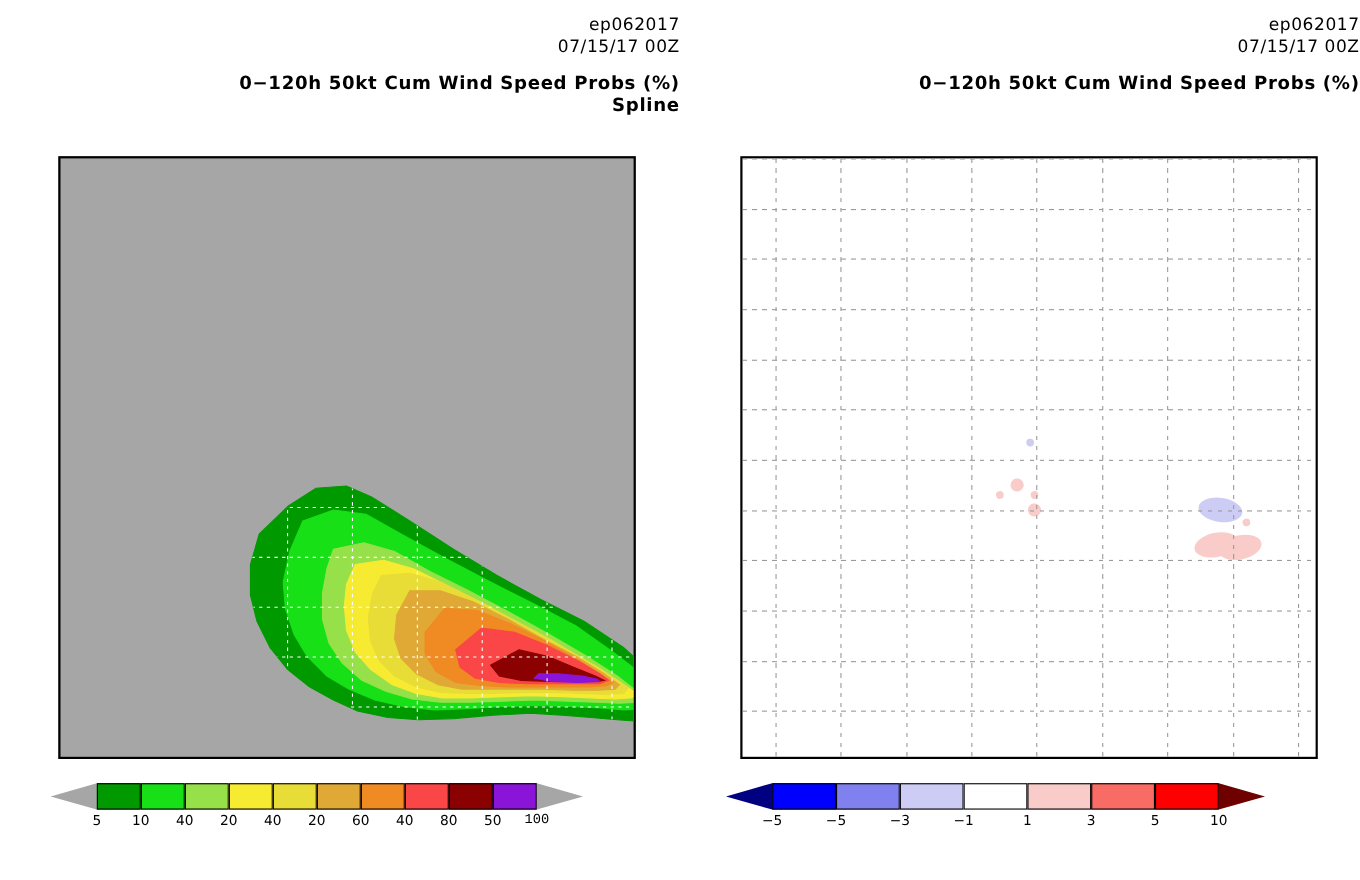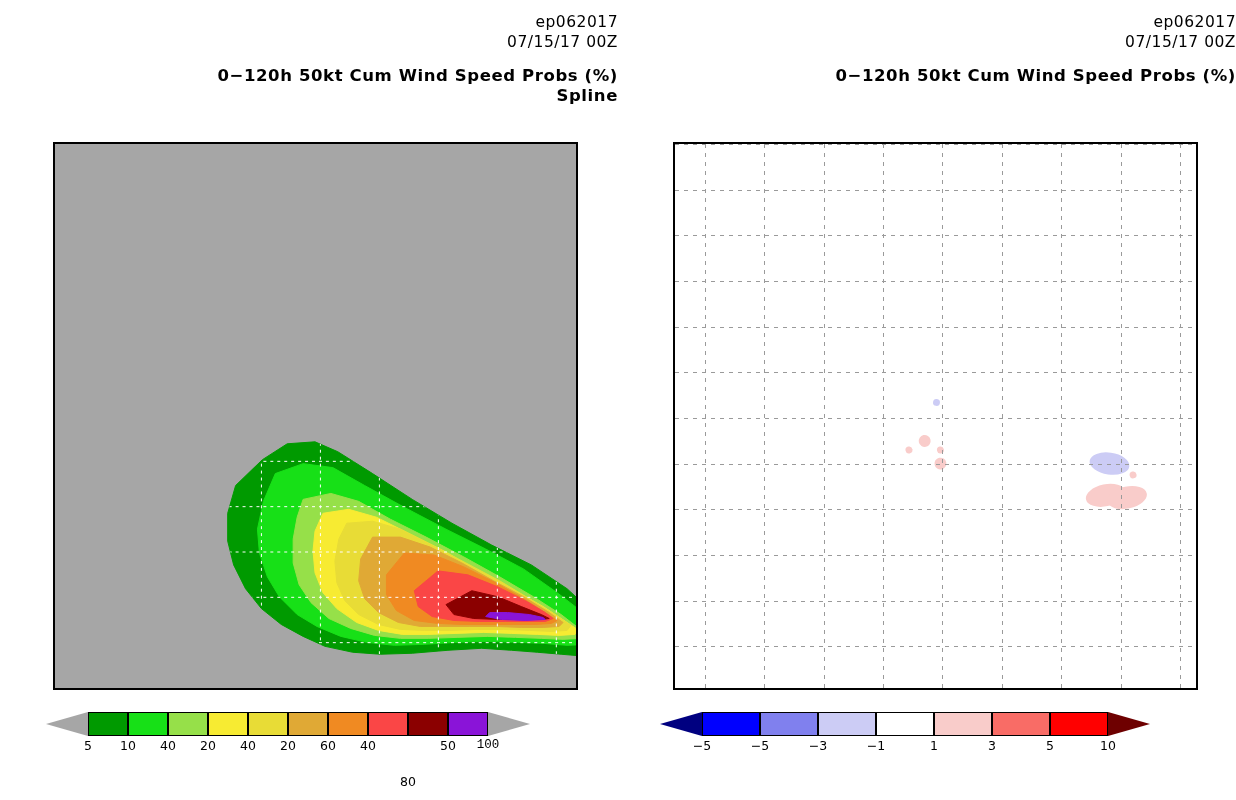--- a/index.html
+++ b/index.html
@@ -224,21 +224,21 @@
         </div>
       <div class="cbar-labels" id="cbar-left-labels">
           <div class="cbar-lab" style="left: 42px;">5</div>
           <div class="cbar-lab" style="left: 82px;">10</div>
           <div class="cbar-lab" style="left: 122px;">40</div>
           <div class="cbar-lab" style="left: 162px;">20</div>
           <div class="cbar-lab" style="left: 202px;">40</div>
           <div class="cbar-lab" style="left: 242px;">20</div>
           <div class="cbar-lab" style="left: 282px;">60</div>
           <div class="cbar-lab" style="left: 322px;">40</div>
-          <div class="cbar-lab" style="left: 362px; margin-top: 36px;">80</div>
+          <div class="cbar-lab" style="left: 362px;">80</div>
           <div class="cbar-lab" style="left: 402px;">50</div>
           <div class="cbar-lab" style="left: 442px; font-family: Liberation Mono, monospace;">100</div>
         </div>
     </div>
   </div>
 
   <div class="panel right">
 
     <div class="title-block">
       <div class="t-line">ep062017</div>

